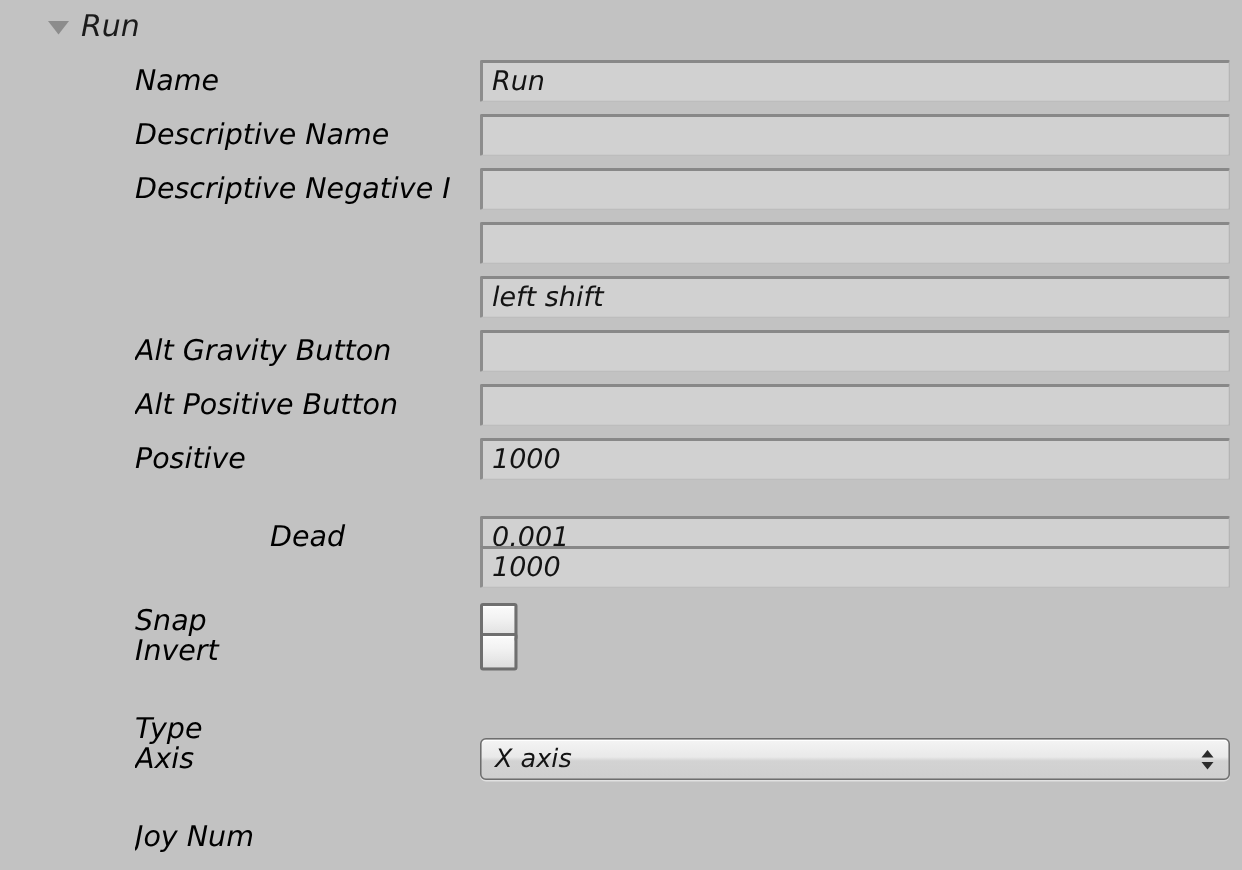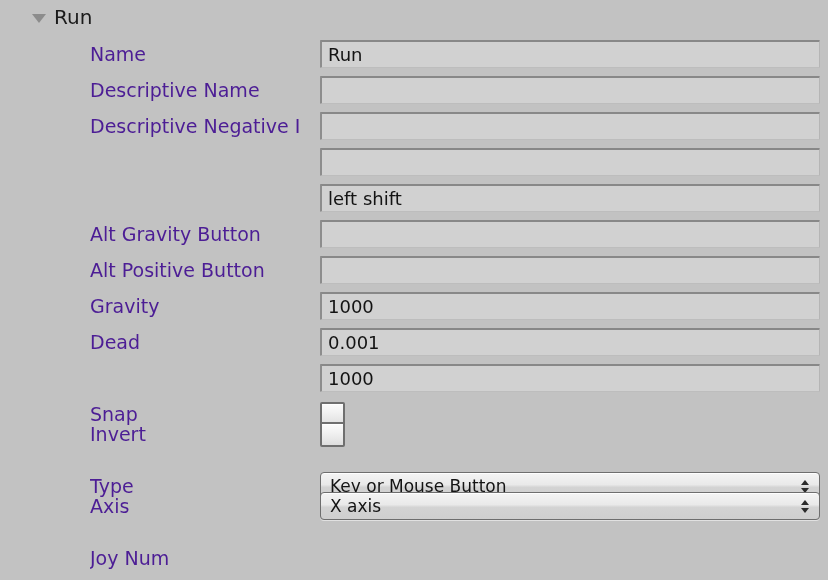--- a/index.html
+++ b/index.html
@@ -13,20 +13,21 @@
     font-family: "DejaVu Sans", sans-serif;
     overflow: hidden;
     -webkit-font-smoothing: antialiased;
   }
 
   #inspector {
     position: relative;
     width: 828px;
     height: 580px;
     background: #c2c2c2;
+    font-style: italic;
   }
 
   
   .foldout {
     position: absolute;
     left: 0;
     top: 0;
     height: 34px;
     display: flex;
     align-items: center;
@@ -60,21 +61,21 @@
     align-items: center;
   }
   .row-label {
     position: absolute;
     left: 90px;
     top: 0;
     width: 230px;
     height: 36px;
     line-height: 36px;
     font-size: 19px;
-    color: #4c1d95;
+    color: #000000;
     white-space: nowrap;
     overflow: hidden;
     user-select: none;
   }
 
   .field-wrap {
     position: absolute;
     left: 320px;
     top: 0;
     width: 500px;
@@ -210,26 +211,26 @@
           <div class="textfield"></div>
         </div>
       </div>
       <div class="row" style="top: 252px;">
         <div class="row-label">Alt Positive Button</div>
         <div class="field-wrap">
           <div class="textfield"></div>
         </div>
       </div>
       <div class="row" style="top: 288px;">
-        <div class="row-label">Gravity</div>
+        <div class="row-label">Positive</div>
         <div class="field-wrap">
           <div class="textfield">1000</div>
         </div>
       </div>
-      <div class="row" style="top: 324px;">
+      <div class="row" style="top: 340px; text-align: center;">
         <div class="row-label">Dead</div>
         <div class="field-wrap">
           <div class="textfield">0.001</div>
         </div>
       </div>
       <div class="row" style="top: 360px;">
         <div class="field-wrap">
           <div class="textfield">1000</div>
         </div>
       </div>
@@ -240,29 +241,20 @@
         </div>
       </div>
       <div class="row" style="top: 416px;">
         <div class="row-label">Invert</div>
         <div class="field-wrap">
           <div class="checkbox"></div>
         </div>
       </div>
       <div class="row" style="top: 468px;">
         <div class="row-label">Type</div>
-        <div class="field-wrap">
-          <div class="dropdown">
-            <span class="dropdown-label">Key or Mouse Button</span>
-            <span class="dropdown-arrows">
-              <span class="arrow-up"></span>
-              <span class="arrow-down"></span>
-            </span>
-          </div>
-        </div>
       </div>
       <div class="row" style="top: 488px;">
         <div class="row-label">Axis</div>
         <div class="field-wrap">
           <div class="dropdown">
             <span class="dropdown-label">X axis</span>
             <span class="dropdown-arrows">
               <span class="arrow-up"></span>
               <span class="arrow-down"></span>
             </span>

